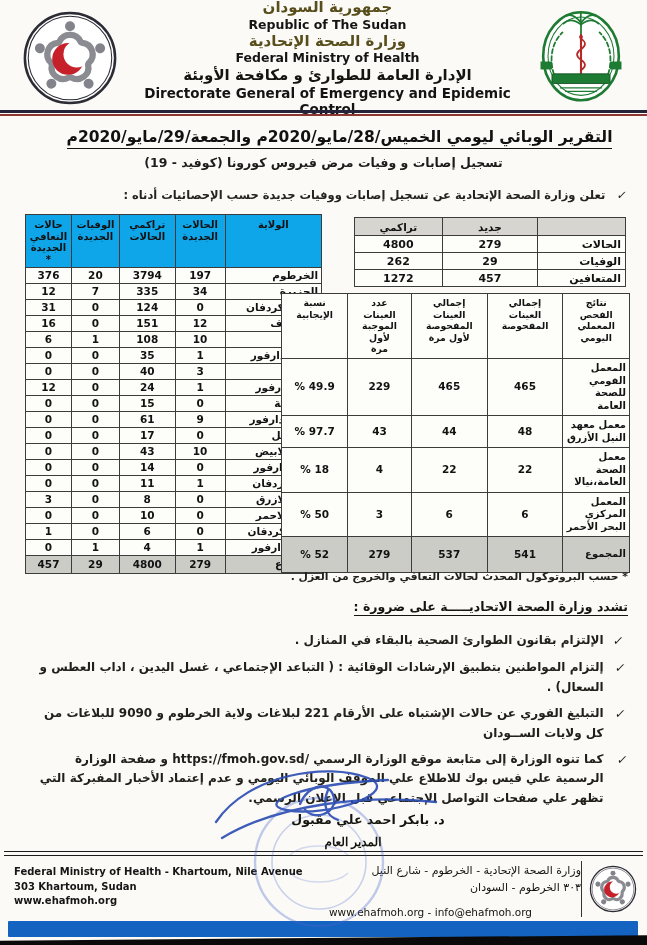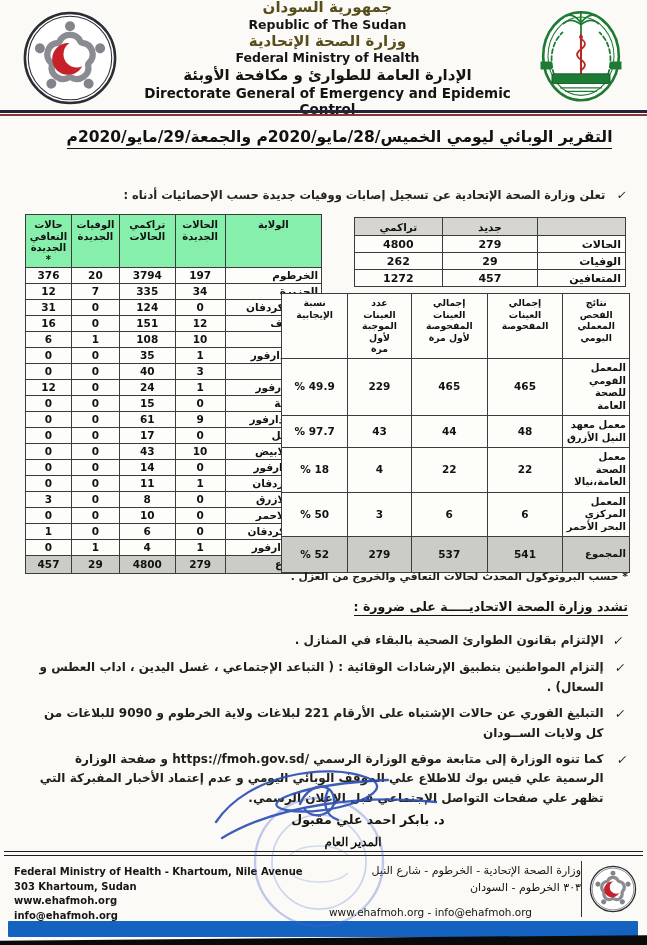--- a/index.html
+++ b/index.html
@@ -35,21 +35,21 @@
 
   
   table { border-collapse:collapse; direction:rtl; background:#fdfdfa; }
   th, td { border:1.3px solid #3c3c3c; font-weight:bold; color:#121212; }
   td.num { direction:ltr; text-align:center; }
   td.lbl { text-align:right; padding-right:4px; }
   tr.total td { background:#ccccc7; }
 
   
   .states-tbl { position:absolute; top:214px; left:25px; width:297px; font-size:10.5px; }
-  .states-tbl th { font-size:10px; background:#86efac; padding:2px 1px; line-height:1.15; height:42px; vertical-align:top; padding-top:4px; }
+  .states-tbl th { font-size:10px; background:#0ea5e9; padding:2px 1px; line-height:1.15; height:42px; vertical-align:top; padding-top:4px; }
   .states-tbl td { height:16px; line-height:1.05; padding:0 3px; }
   .states-tbl tr.total td { height:18px; }
 
   
   .summary-tbl { position:absolute; top:217px; right:21px; width:272px; font-size:11px; }
   .summary-tbl th { background:#d6d5d0; height:18px; font-size:10.5px; }
   .summary-tbl td { height:17px; padding:0 4px; }
 
   
   .lab-tbl { position:absolute; top:293px; right:17px; width:298px; font-size:10.5px; }
@@ -172,20 +172,21 @@
       <div class="h-en-big">Directorate General of Emergency and Epidemic Control</div>
     </div>
     <svg class="logo-right">
         <use href="#moh-logo"></use>
       </svg>
   </div>
   <div class="hdr-rule"></div>
 
   <div class="title-block">
     <div class="title-main">التقرير الوبائي ليومي الخميس/28/مايو/2020م والجمعة/29/مايو/2020م</div>
+    <div class="title-sub">تسجيل إصابات و وفيات مرض فيروس كورونا (كوفيد - 19)</div>
   </div>
   <div class="intro-line">
     <span class="check">✓</span>
     <span>تعلن وزارة الصحة الإتحادية عن تسجيل إصابات ووفيات جديدة حسب الإحصائيات أدناه :</span>
   </div>
 
   <table class="states-tbl">
     <colgroup>
         <col style="width:97px">
         <col style="width:50px">
@@ -464,21 +465,20 @@
   </svg>
   <div class="sig-name">د. بابكر احمد علي مقبول</div>
   <div class="sig-title">المدير العام</div>
 
   <div class="ftr-rule"></div>
   <div class="ftr">
     <div class="ftr-en">
       <div>Federal Ministry of Health - Khartoum, Nile Avenue</div>
       <div>303 Khartoum, Sudan</div>
       <div>www.ehafmoh.org</div>
-      <div>info@ehafmoh.org</div>
     </div>
     <div class="ftr-ar">
       <div>وزارة الصحة الإتحادية - الخرطوم - شارع النيل</div>
       <div>٣٠٣ الخرطوم - السودان</div>
       <div class="url-line">www.ehafmoh.org - info@ehafmoh.org</div>
     </div>
     <svg class="ftr-logo">
         <use href="#crescent-logo"></use>
       </svg>
   </div>

